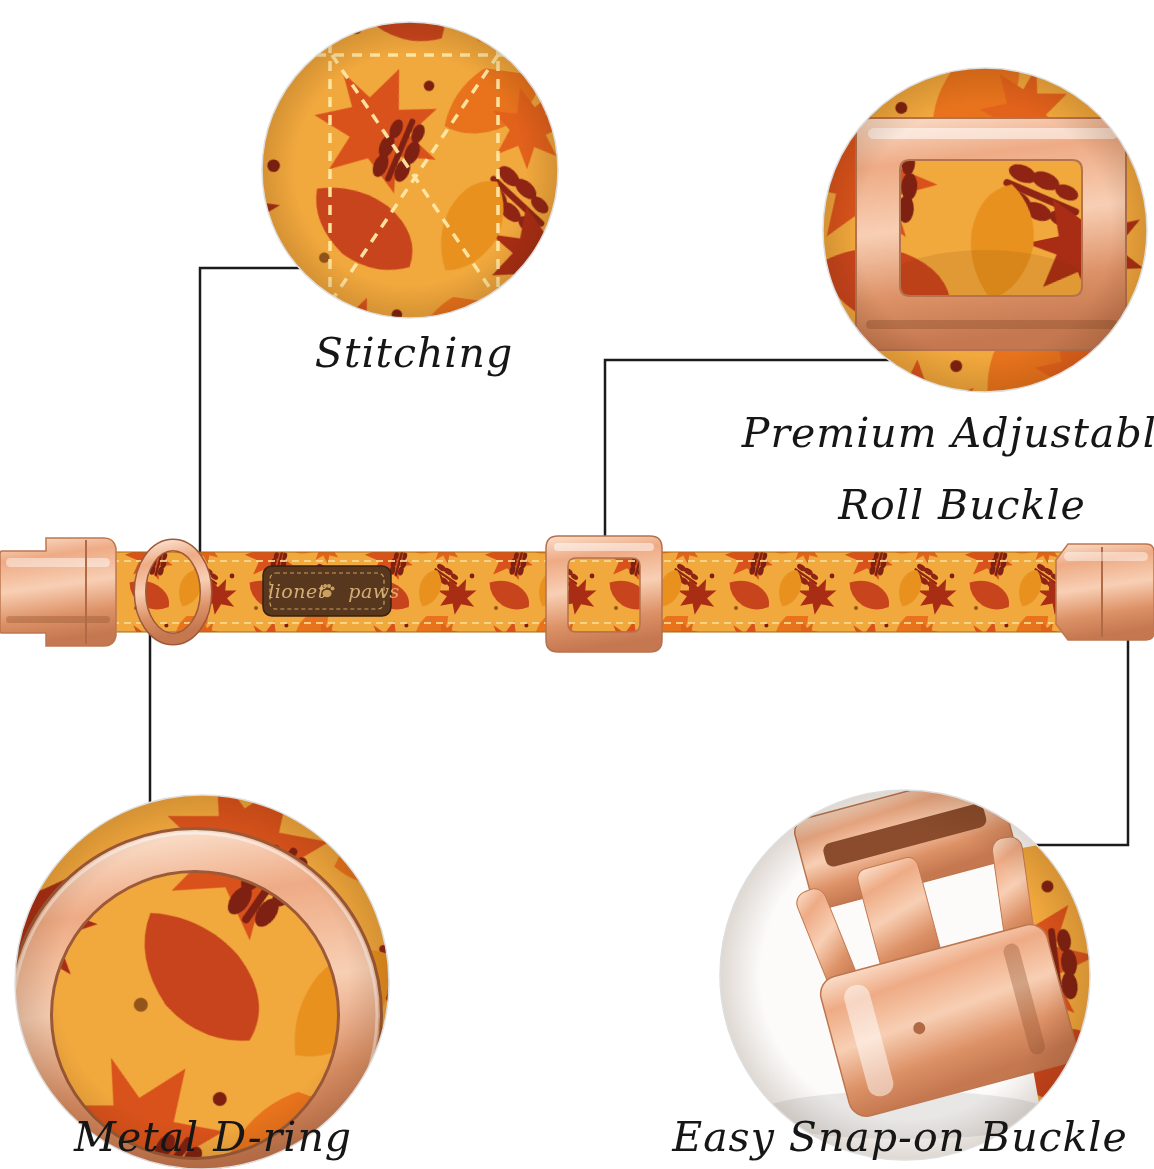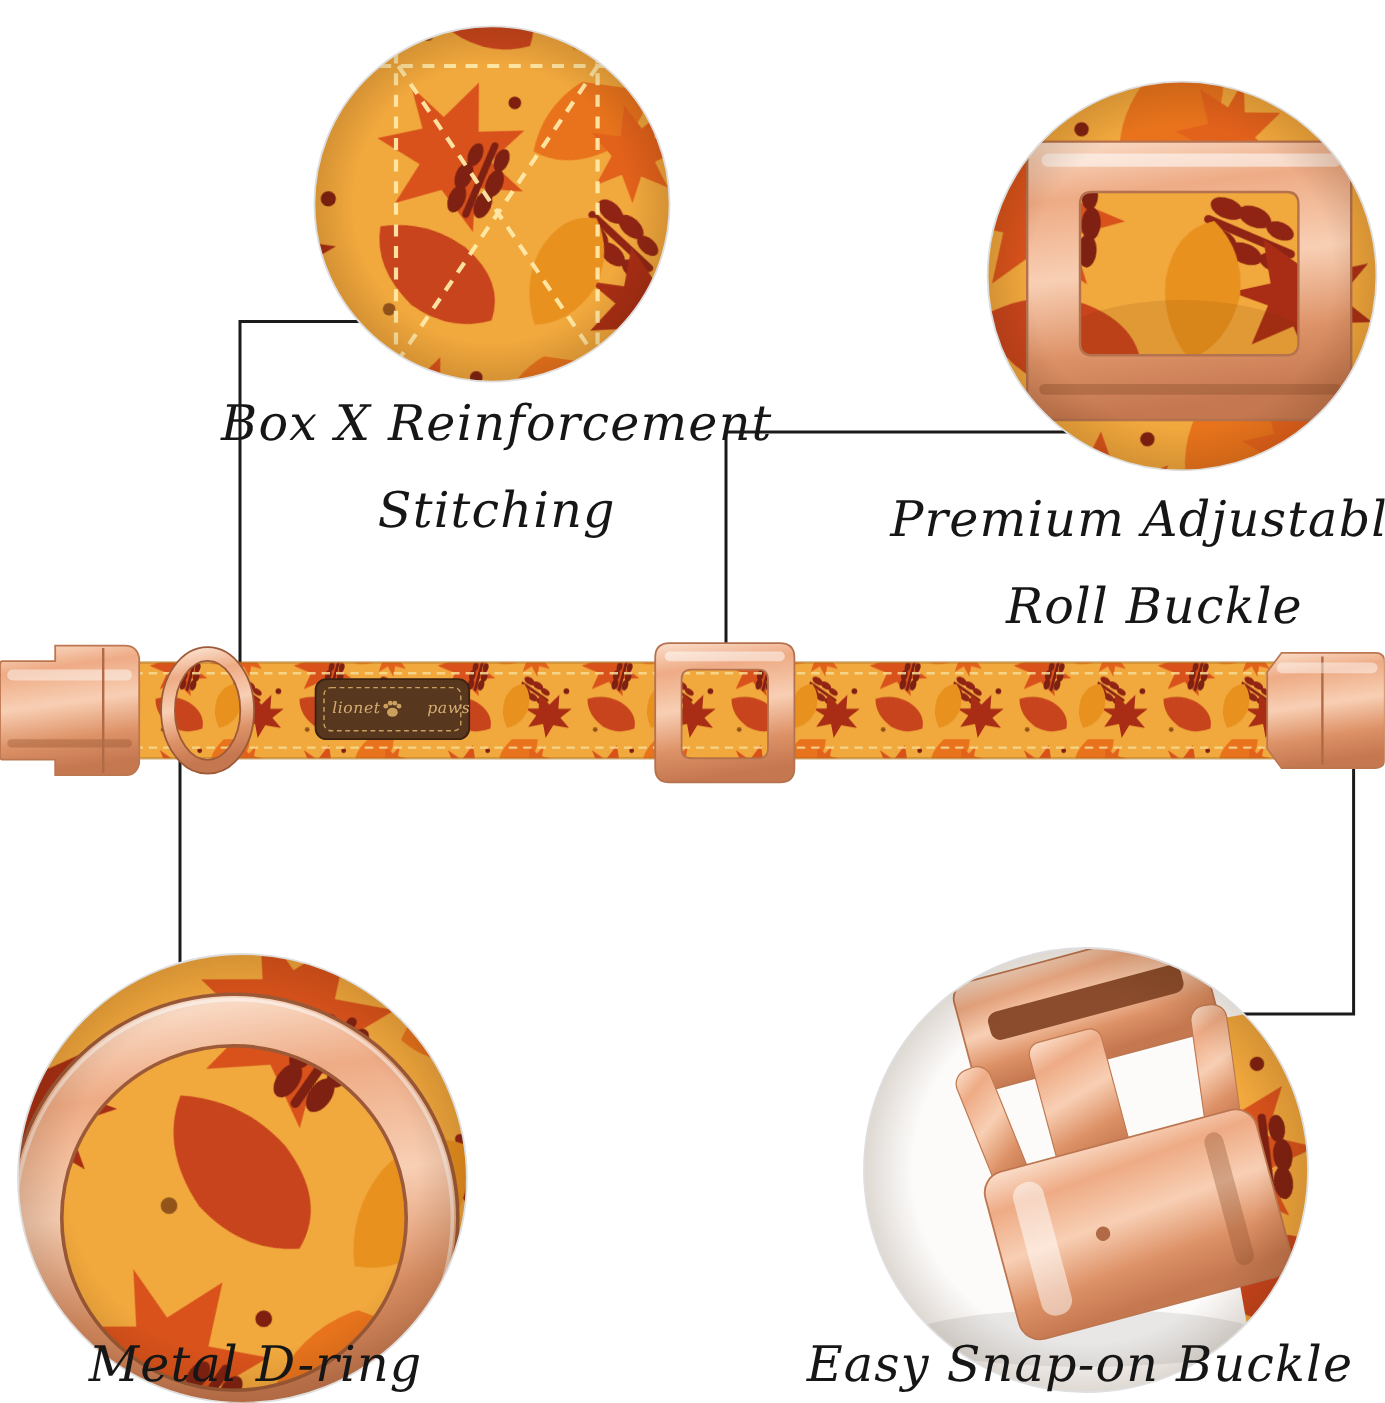--- a/index.html
+++ b/index.html
@@ -19,21 +19,21 @@
     font-style: italic;
     font-size: 41px;
     line-height: 1.75;
     color: #161616;
     white-space: nowrap;
     letter-spacing: 1px;
   }
   .tag-word {
     position: absolute;
     transform: translate(-50%, -50%);
-    font-size: 13px;
+    font-size: 19px;
     font-style: italic;
     color: #d6ad72;
     letter-spacing: 0.5px;
     white-space: nowrap;
   }
 </style>
 </head>
 <body>
 
 <div id="canvas">
@@ -205,21 +205,20 @@
         <rect x="1006" y="972" width="16" height="114" rx="8" fill="#8d4f2e" opacity="0.35"></rect>
         <circle cx="905" cy="1030" r="6" fill="#b06a45"></circle>
       </g>
       <circle cx="905" cy="975" r="185" fill="url(#vign)"></circle>
     </g>
     <circle cx="905" cy="975" r="185" fill="none" stroke="#dedede" stroke-width="1.5"></circle>
   </g>
 </svg>
 
   <div class="label" style="left:414px; top:318px;">
-    <div>Box X Reinforcement</div>
     <div>Stitching</div>
   </div>
 
   <div class="label" style="left:962px; top:398px;">
     <div>Premium Adjustable</div>
     <div>Roll Buckle</div>
   </div>
 
   <div class="label" style="left:213px; top:1102px;">
     <div>Metal D-ring</div>

